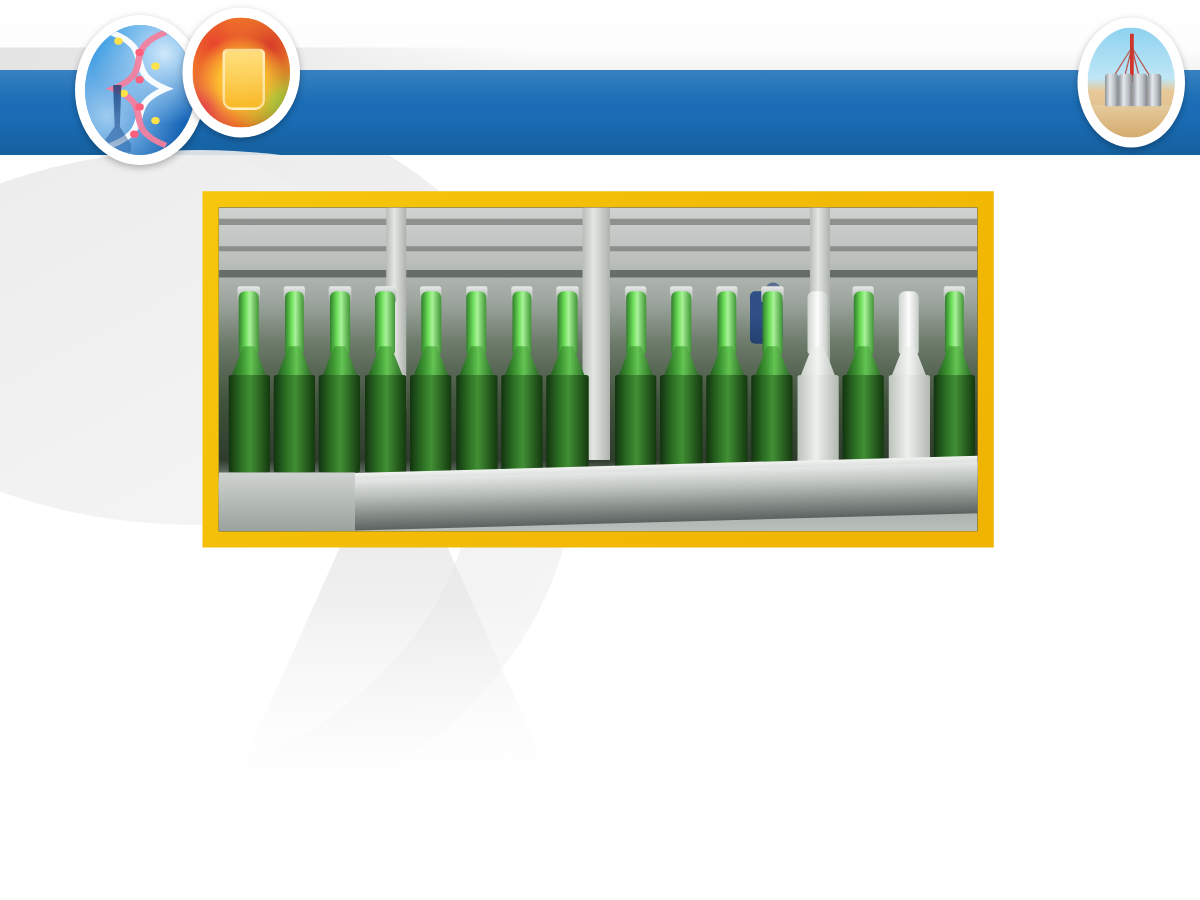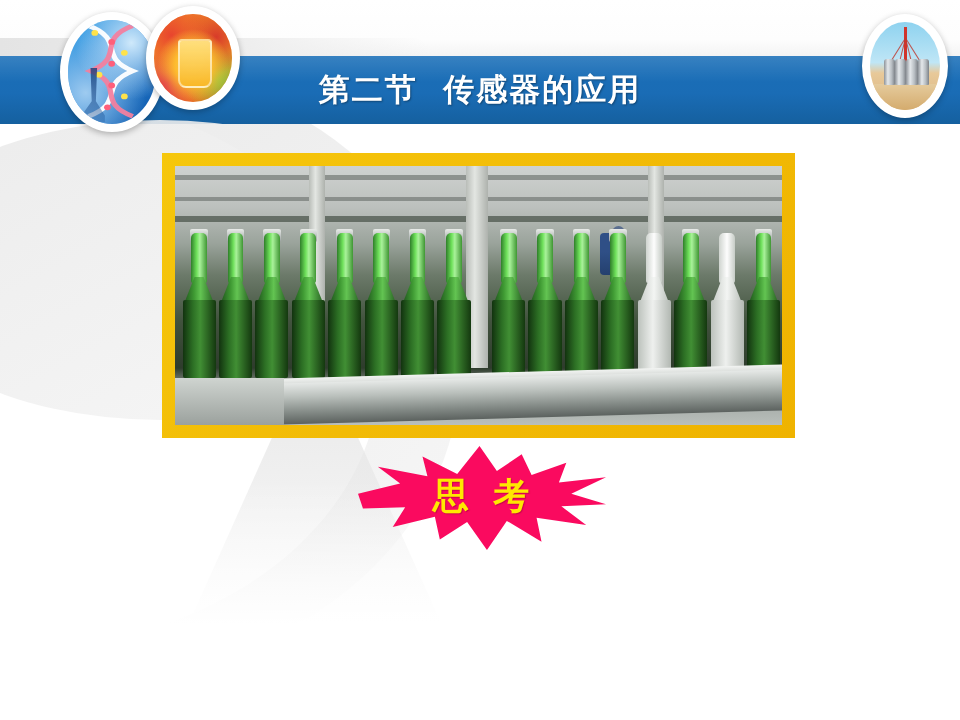--- a/index.html
+++ b/index.html
@@ -376,21 +376,20 @@
 
   <div class="header-top">
     <div class="header-top-shade"></div>
   </div>
 
   <div class="banner">
     <div class="banner-gloss"></div>
   </div>
   <div class="banner-arc"></div>
 
-  <div class="banner-title">第二节  传感器的应用</div>
 
   <div class="badge" id="badge-dna">
     <div class="badge-inner">
       <div class="dna-bg"></div>
       <svg class="dna-helix" viewBox="0 0 60 110" preserveAspectRatio="none">
         <path d="M8,4 C44,20 16,38 50,54 C16,70 44,88 8,104" stroke="#ffffff" stroke-width="5" fill="none" opacity="0.95"></path>
         <path d="M50,4 C14,20 44,38 10,54 C44,70 14,88 50,104" stroke="#f2809f" stroke-width="5" fill="none" opacity="0.95"></path>
         <circle cx="14" cy="12" r="3.2" fill="#ffe24a"></circle>
         <circle cx="30" cy="22" r="3.2" fill="#ff5f7a"></circle>
         <circle cx="42" cy="34" r="3.2" fill="#ffe24a"></circle>
@@ -540,20 +539,16 @@
             <div class="body"></div>
           </div>
       </div>
 
       <div class="conveyor2"></div>
       <div class="conveyor"></div>
       <div class="machine-box"></div>
     </div>
   </div>
 
-  <div class="star-wrap">
-    <div class="star-shape"></div>
-    <div class="star-label">思 考</div>
-  </div>
 
 
 
 </div>
 
 </body></html>

